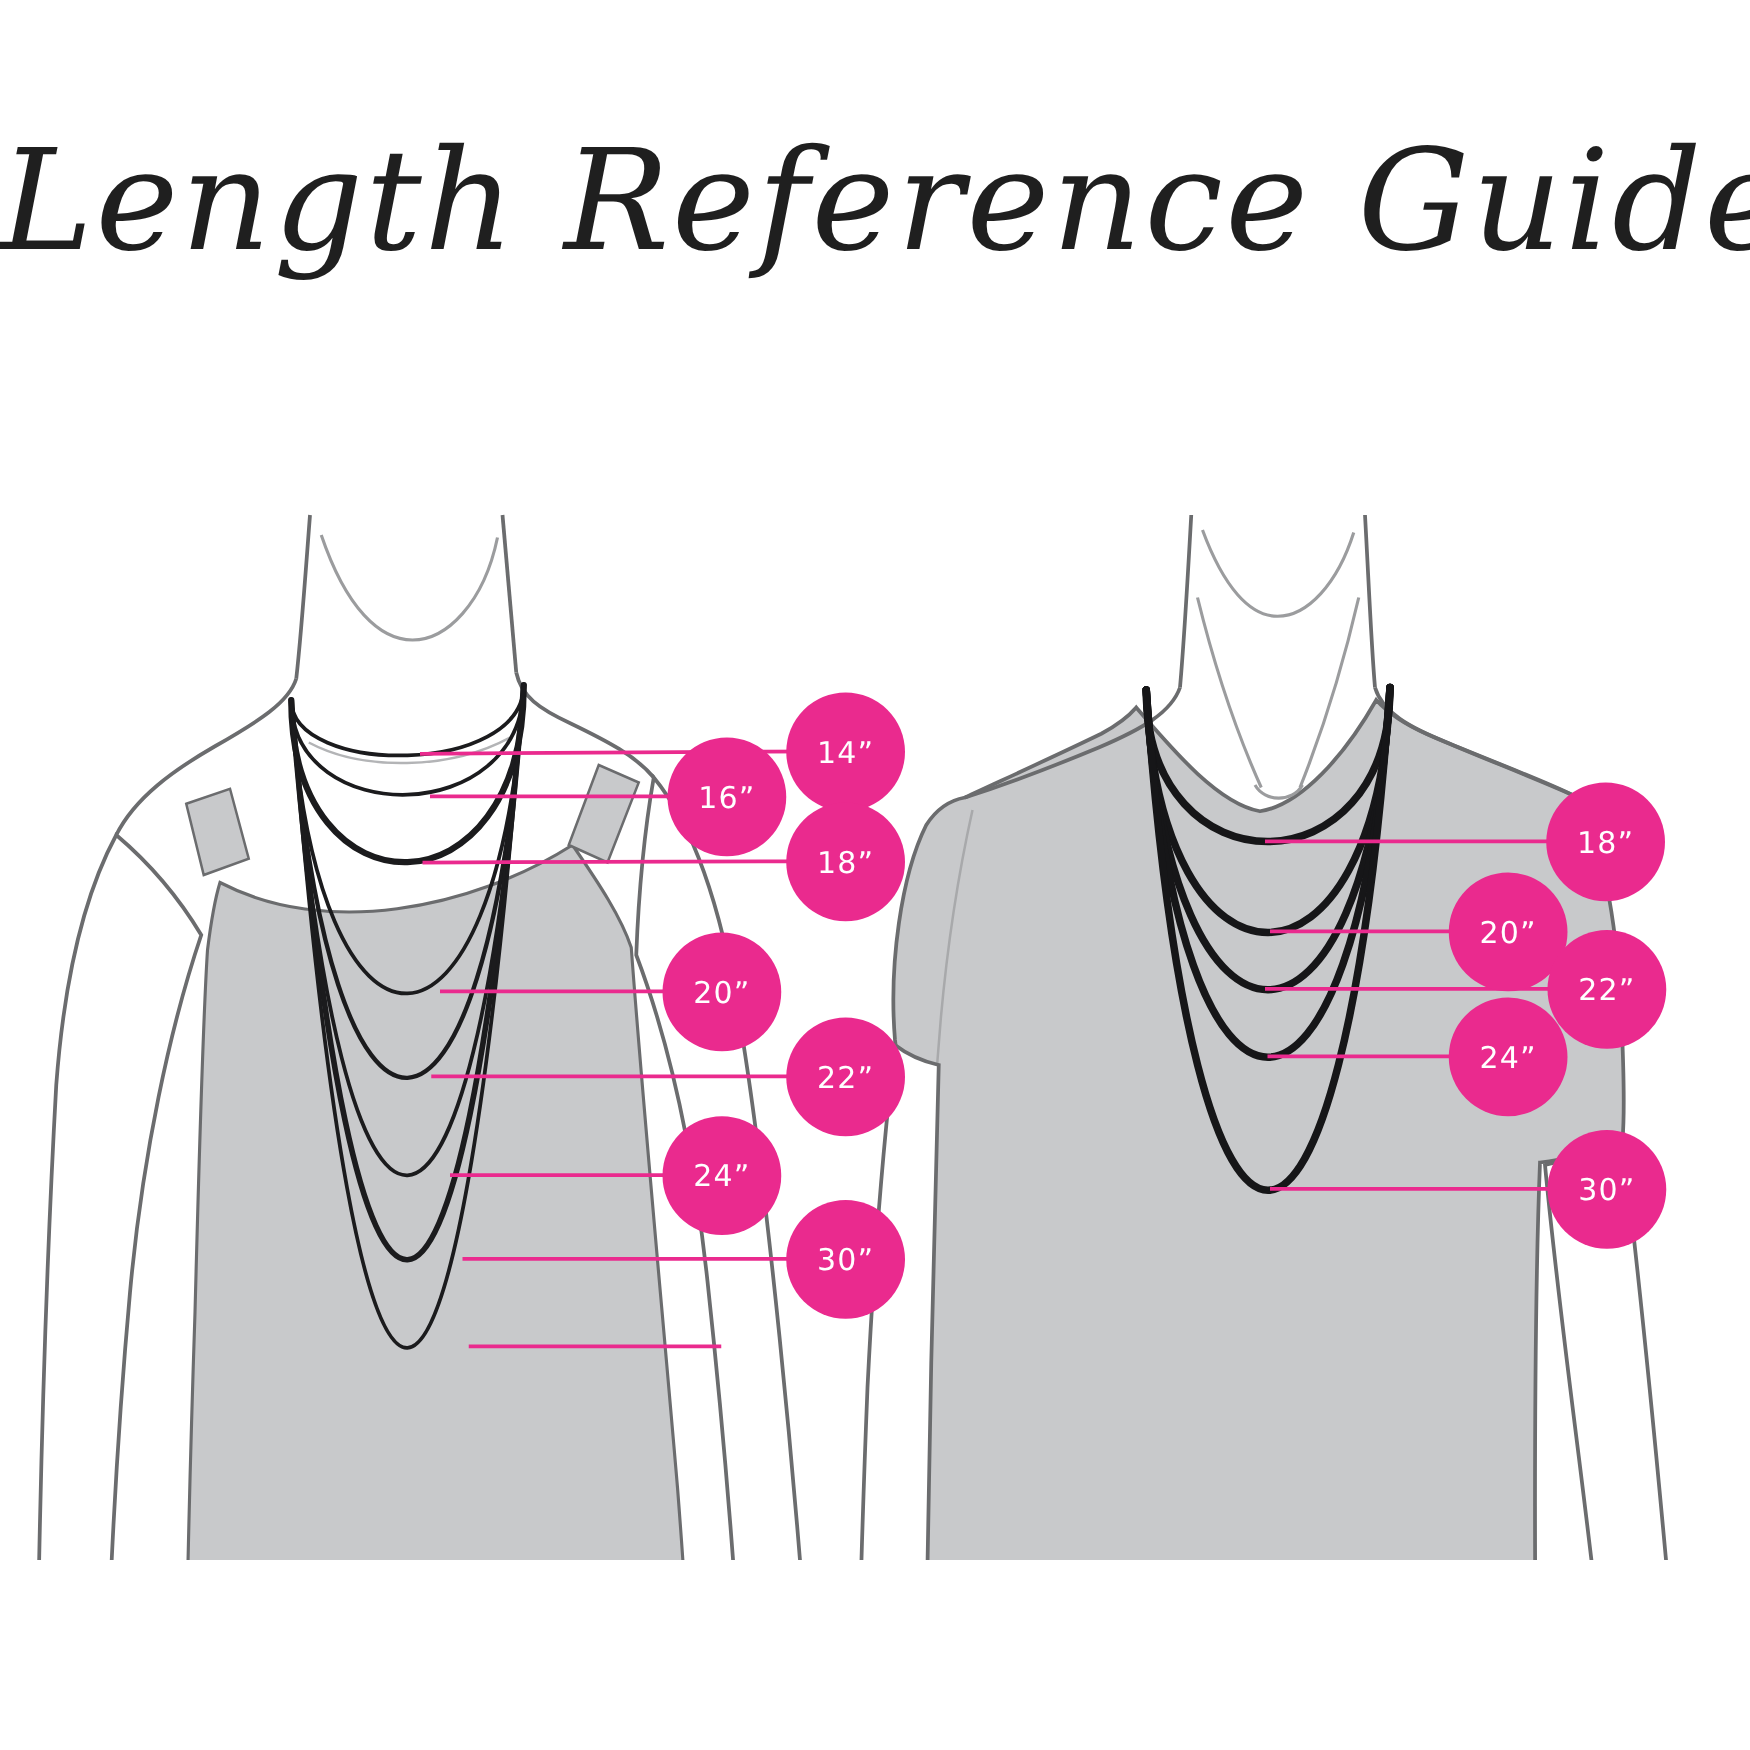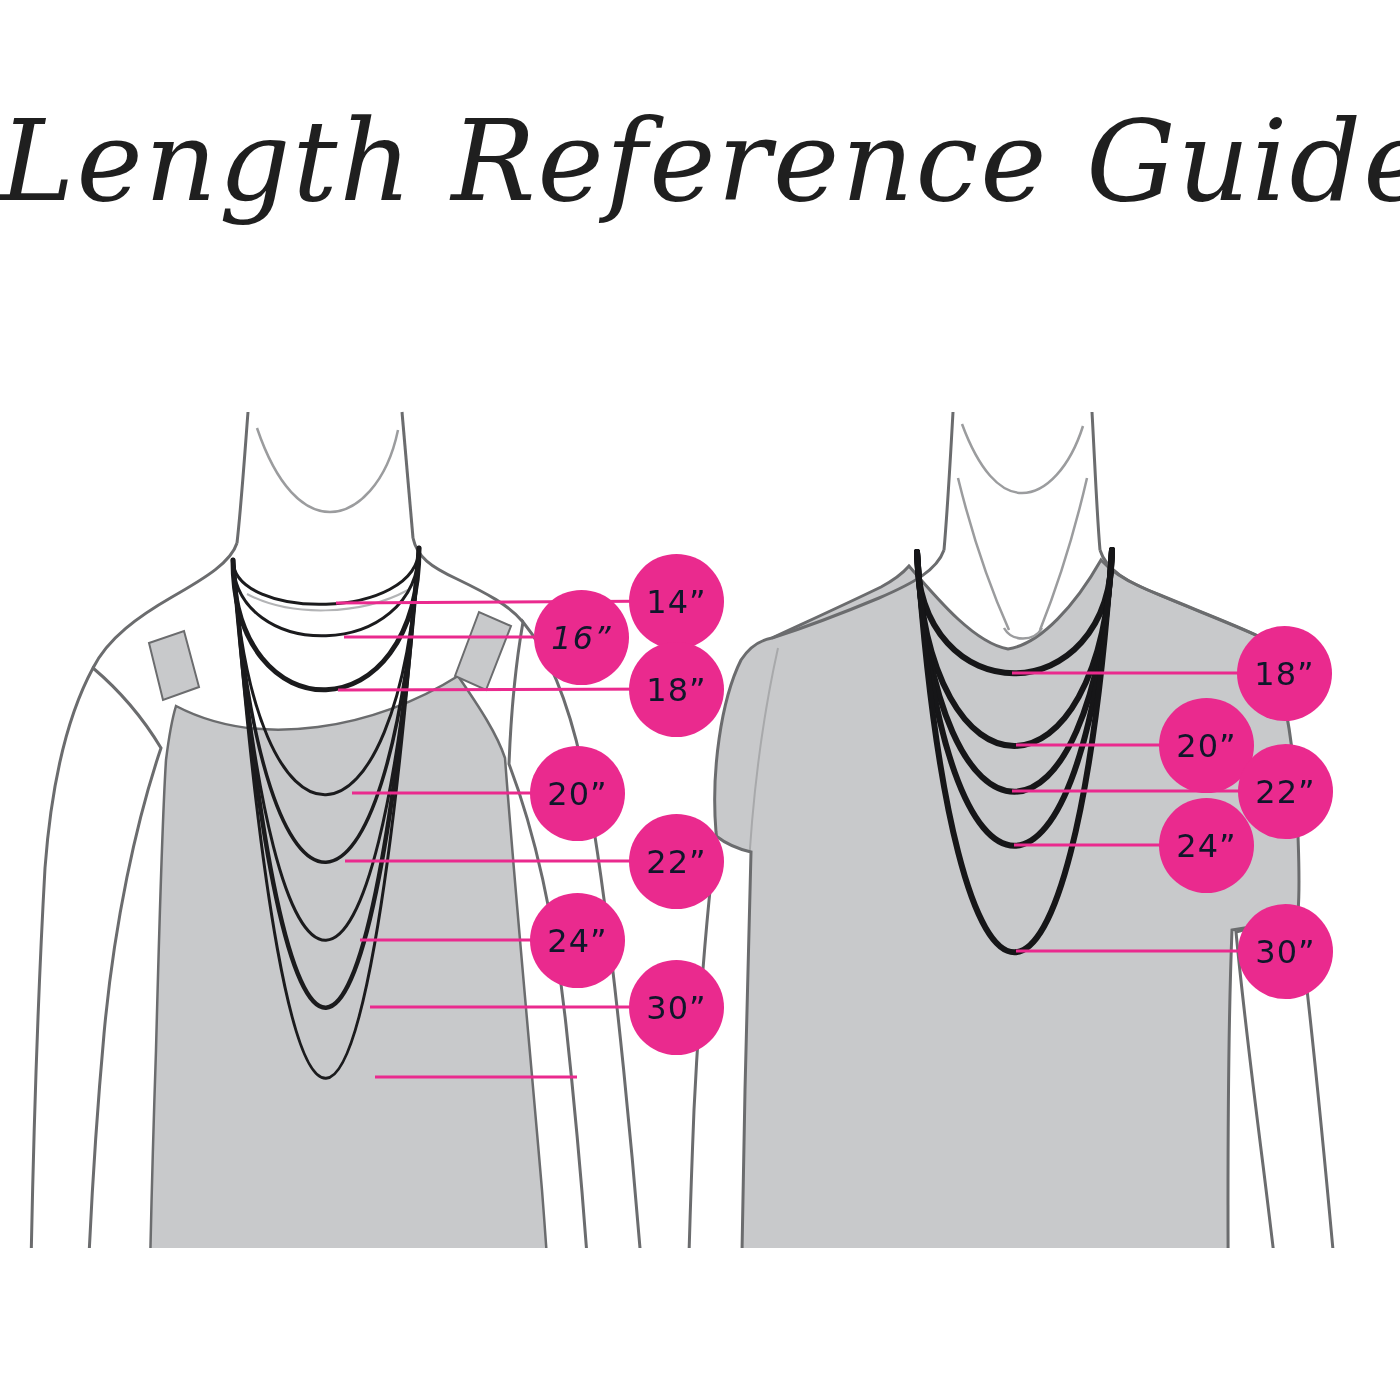--- a/index.html
+++ b/index.html
@@ -26,25 +26,25 @@
     letter-spacing: 2px;
     white-space: nowrap;
   }
   .figure-svg { position: absolute; left: 0; top: 0; width: 1400px; height: 1400px; }
   .badge {
     position: absolute;
     width: 95px;
     height: 95px;
     border-radius: 50%;
     background: #ea2a8e;
-    color: #0f172a;
+    color: #ffffff;
     display: flex;
     align-items: center;
     justify-content: center;
-    font-size: 32px;
+    font-size: 24px;
     letter-spacing: 1px;
   }
 </style>
 </head>
 <body>
 
 <div class="canvas">
 
   <h1 class="title">Length Reference Guide</h1>
 
@@ -116,21 +116,21 @@
       <line x1="375" y1="1077" x2="577" y2="1077"></line>
       <line x1="1012" y1="673" x2="1284" y2="673"></line>
       <line x1="1016" y1="745" x2="1206" y2="745"></line>
       <line x1="1012" y1="791" x2="1285" y2="791"></line>
       <line x1="1014" y1="845" x2="1206" y2="845"></line>
       <line x1="1016" y1="951" x2="1285" y2="951"></line>
     </g>
   </svg>
 
   <div class="badge" style="left:629px; top:554px;">14”</div>
-  <div class="badge" style="left:534px; top:590px;font-style:italic;">16”</div>
+  <div class="badge" style="left:534px; top:590px;">16”</div>
   <div class="badge" style="left:629px; top:642px;">18”</div>
   <div class="badge" style="left:530px; top:746px;">20”</div>
   <div class="badge" style="left:629px; top:814px;">22”</div>
   <div class="badge" style="left:530px; top:893px;">24”</div>
   <div class="badge" style="left:629px; top:960px;">30”</div>
 
   <div class="badge" style="left:1237px; top:626px;">18”</div>
   <div class="badge" style="left:1159px; top:698px;">20”</div>
   <div class="badge" style="left:1238px; top:744px;">22”</div>
   <div class="badge" style="left:1159px; top:798px;">24”</div>

